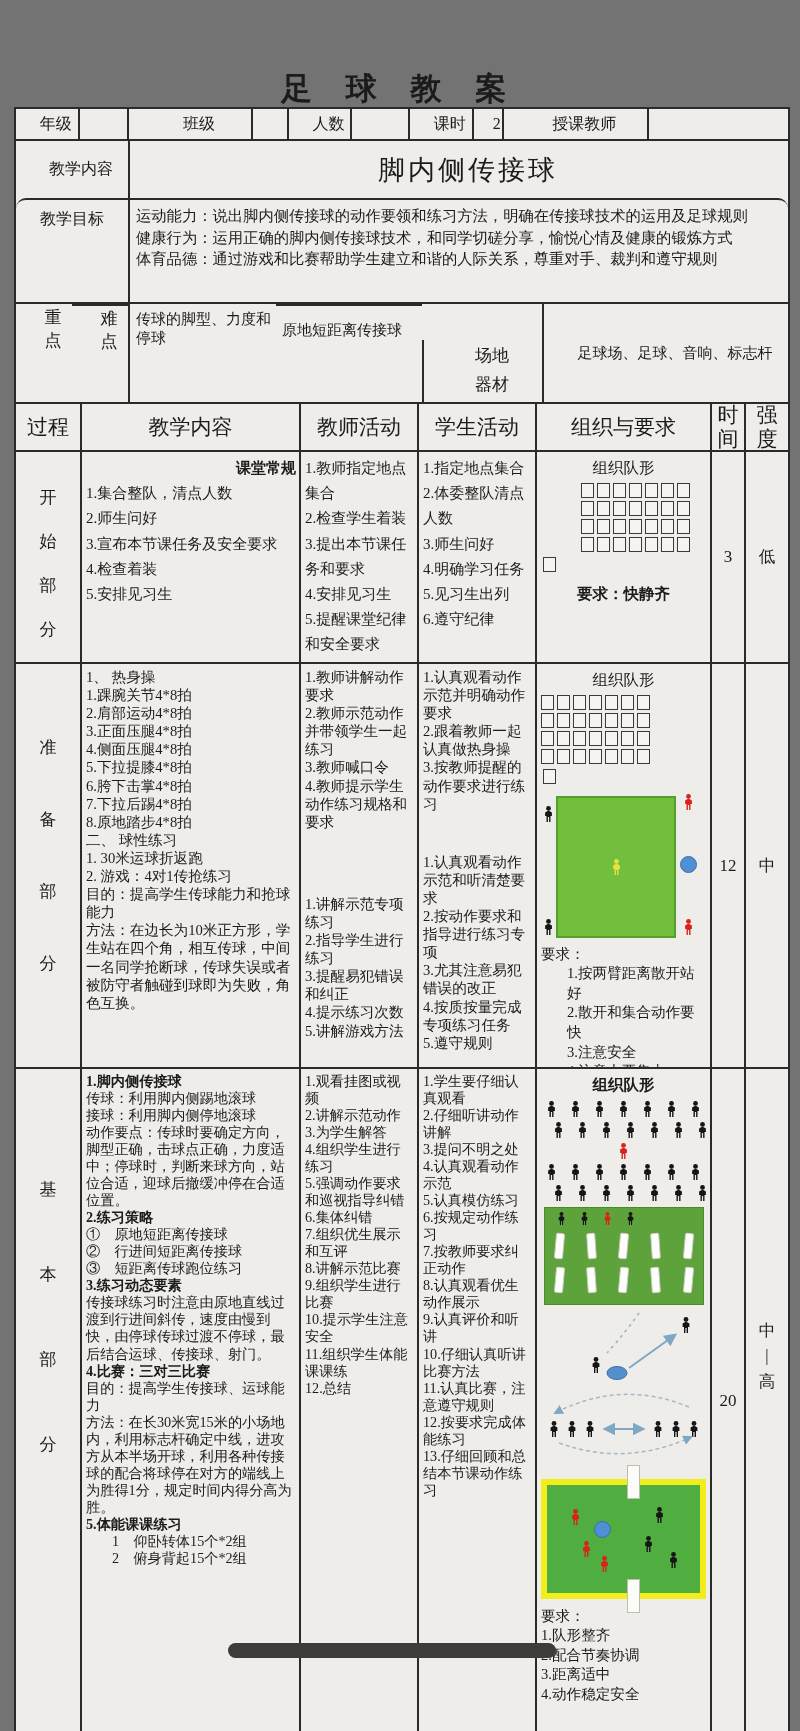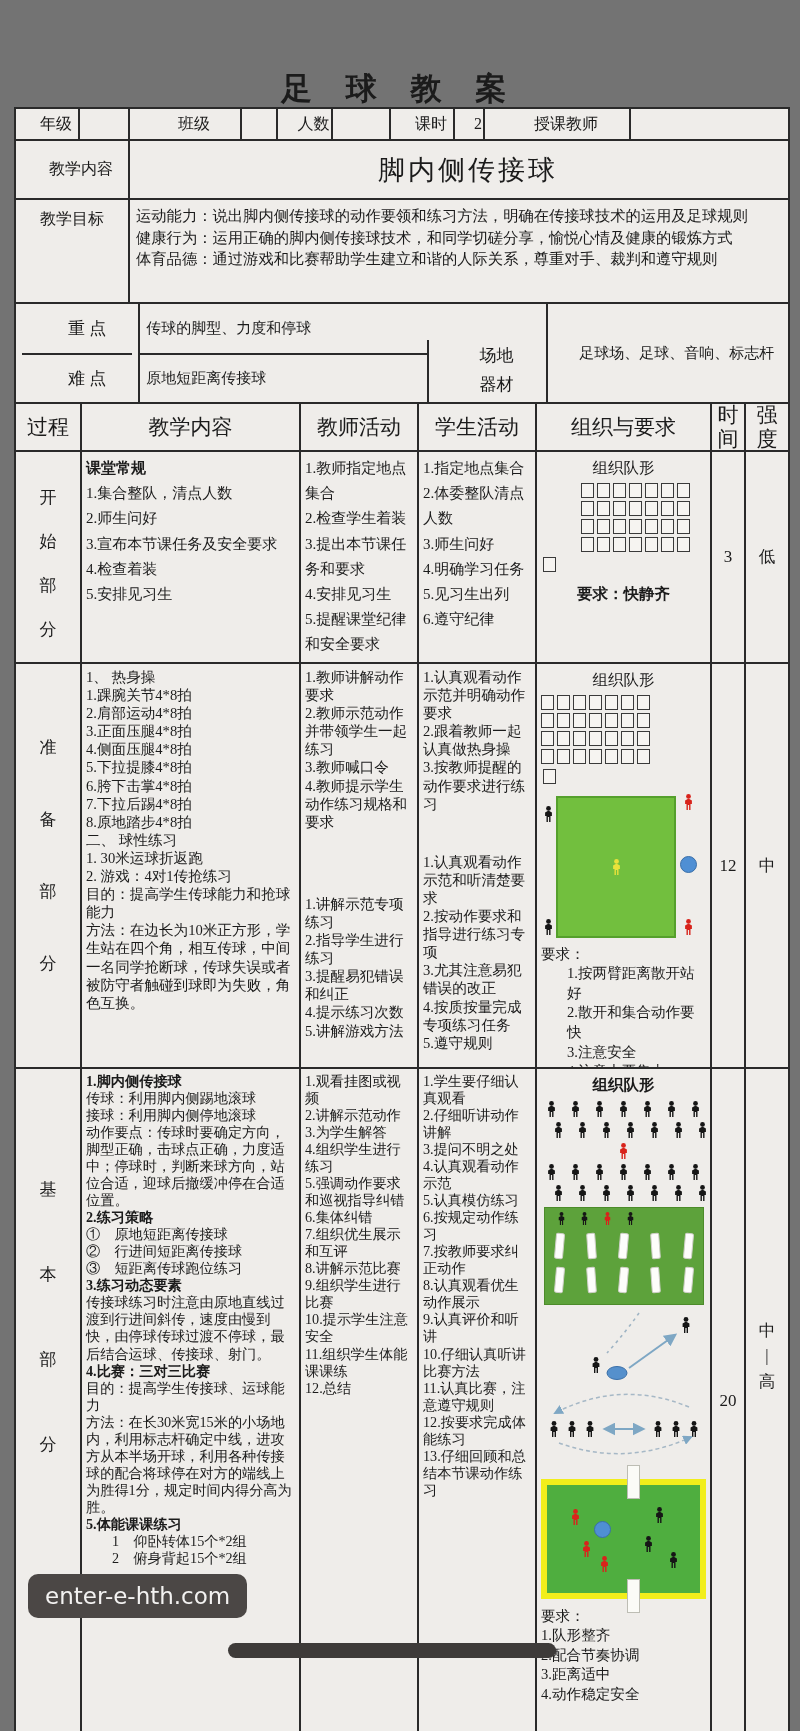--- a/index.html
+++ b/index.html
@@ -11,32 +11,32 @@
   .doc{position:absolute;left:14px;top:107px;width:772px;height:1624px;
     border:2px solid #2a2a2a;box-sizing:content-box;background:#efedea;}
   .trow{display:flex;border-top:2px solid #2a2a2a;box-sizing:border-box;}
   .trow.first{border-top:none;}
   .cell{box-sizing:border-box;border-left:2px solid #2a2a2a;overflow:hidden;}
   .cell.c0{border-left:none;}
   .cen{display:flex;align-items:center;justify-content:center;text-align:center;padding-left:18px;}
   .lab{font-size:16px;}
   .pre{white-space:pre-line;}
   
-  .w-a{width:62px}.w-b{width:50px}.w-c{width:112px}.w-d{width:36px}.w-e{width:55px}
+  .w-a{width:62px}.w-b{width:50px}.w-c{width:124px}.w-d{width:36px}.w-e{width:64px}
   .w-f{width:58px}.w-g{width:64px}.w-h{width:30px}.w-i{width:146px}.w-j{width:142px}
   .r-info{height:30px;font-size:16px;}
   .r-content{height:59px;}
   .lab112{width:112px}
   .big-val{width:660px;font-size:27px;letter-spacing:3px;}
-  .r-obj{height:104px;}
+  .r-obj{height:104px;border-radius:10px;}
   .obj-label{width:112px;justify-content:center;display:flex;padding-top:9px;font-size:16px;}
   .obj-body{width:660px;font-size:15.3px;line-height:1.42;padding:5px 6px;}
   
   .r-kd{height:100px;}
-  .kd-col{display:flex;flex-direction:column;margin-left:6px;}
+  .kd-col{display:flex;flex-direction:row;}
   .kd-cell{height:50px;box-sizing:border-box;display:flex;align-items:center;}
   .kd-cell.low{border-top:2px solid #2a2a2a;}
   .kd-lab{width:112px;justify-content:center;font-size:17px;}
   .kd-val{width:294px;padding-left:6px;font-size:15px;}
   .kd-venue{width:120px;font-size:17px;line-height:1.7;margin-top:36px;}
   .kd-equip{width:246px;font-size:15px;}
   
   .g-proc{width:64px}.g-teach{width:219px}.g-tchr{width:118px}
   .g-stud{width:118px}.g-org{width:175px}.g-time{width:34px}.g-int{width:44px}
   .r-ghead{height:48px;font-size:21px;}
@@ -45,21 +45,21 @@
   .r-prep{height:405px;}
   .r-basic{height:666px;}
   .proc-name{display:flex;justify-content:center;text-align:center;font-size:17px;}
   .proc-start{line-height:44px;padding-top:24px;}
   .proc-prep{line-height:72px;padding-top:48px;}
   .proc-basic{line-height:85px;padding-top:78px;}
   .tx{padding:4px 3px 4px 4px;}
   .ls-start{font-size:15px;line-height:1.68;}
   .ls-prep{font-size:14.6px;line-height:1.24;}
   .ls-basic{font-size:14.2px;line-height:1.2;}
-  .bold{font-weight:700;}
+  .bold{font-weight:700;text-align:right;}
   .gap64{margin-top:64px;}
   .gap40{margin-top:40px;}
   .tg{margin:0;}
   .tg .bhead{font-weight:700;}
   .timecell{display:flex;align-items:center;justify-content:center;font-size:17px;}
   .intcell{display:flex;align-items:center;justify-content:center;font-size:16.5px;text-align:center;line-height:1.55;}
   .int-basic{padding-bottom:90px;box-sizing:border-box;}
   
   .org-cell{padding:4px 4px;font-size:14.6px;}
   .org-title{text-align:center;font-size:15.5px;margin:2px 0 4px;}
@@ -610,16 +610,15 @@
 4.动作稳定安全</div>
       </div>
       <div class="cell g-time timecell">20</div>
       <div class="cell g-int intcell int-basic pre">中
 |
 高</div>
     </div>
 
   </div>
 
-  <div class="watermark">enter-e-hth.com</div>
   <div class="home-bar"></div>
 
 </div>
 
 </body></html>

